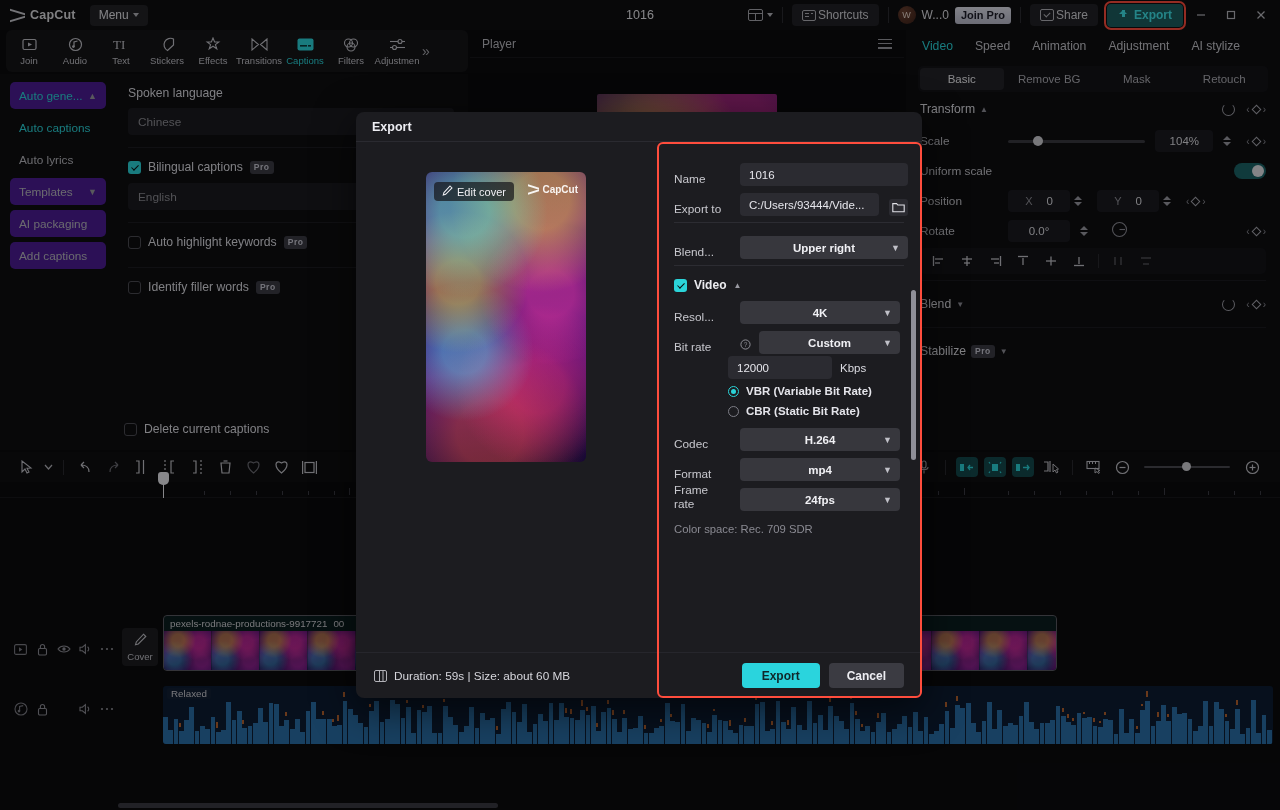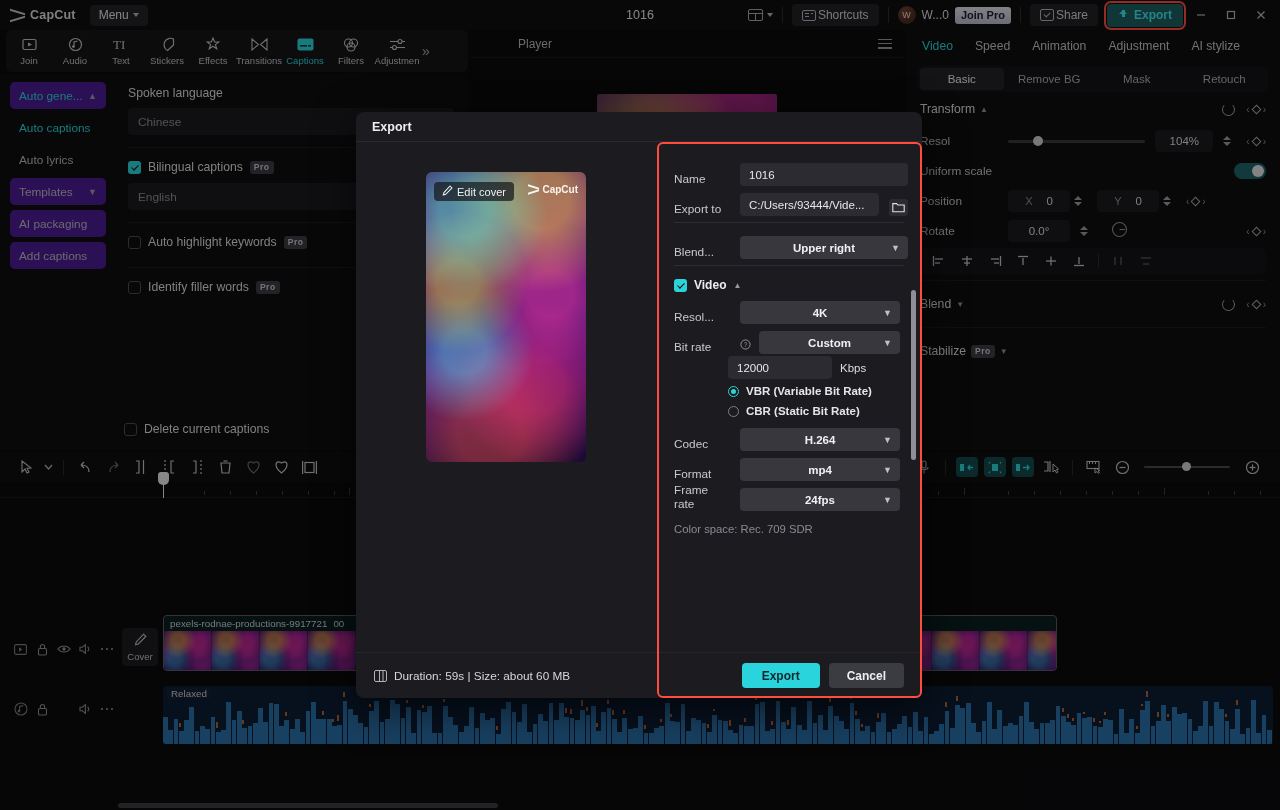--- a/index.html
+++ b/index.html
@@ -125,21 +125,21 @@
   .probadge {
     height: 13px; padding: 0 4px; border-radius: 3px; background: #3b3b44;
     font-size: 8.5px; font-weight: bold; color: #c7c7d2; letter-spacing: .5px;
     display: inline-flex; align-items: center;
   }
   .del-row { display: flex; align-items: center; gap: 7px; position: absolute; left: 124px; bottom: 14px; }
 
   
   .player { position: absolute; top: 30px; left: 470px; width: 434px; height: 420px; background: #0b0b0d; }
   .player-hd { height: 28px; display: flex; align-items: center; justify-content: space-between; padding: 0 12px; border-bottom: 1px solid #18181b; }
-  .player-hd .t { font-size: 12px; color: #b9b9bf; margin-left: 36px; }
+  .player-hd .t { font-size: 12px; color: #b9b9bf; }
   .ic-ham { width: 14px; height: 10px; display: flex; flex-direction: column; justify-content: space-between; cursor: pointer; }
   .ic-ham i { height: 1.5px; background: #9a9aa0; display: block; }
   .player-stage { position: relative; height: 392px; display: flex; align-items: center; justify-content: center; }
   .neon-video {
     width: 180px; height: 320px; border-radius: 2px;
     background:
       radial-gradient(circle at 26% 19%, rgba(255,220,60,.55) 0 10%, transparent 34%),
       radial-gradient(circle at 76% 12%, rgba(255,60,150,.5) 0 12%, transparent 38%),
       radial-gradient(circle at 18% 56%, rgba(70,230,255,.45) 0 11%, transparent 36%),
       radial-gradient(circle at 82% 62%, rgba(255,40,190,.45) 0 12%, transparent 38%),
@@ -564,21 +564,21 @@
         <span class="sec-ttl">
           <span>Transform</span>
           <span class="cc">▲</span>
         </span>
         <span class="sec-act">
           <span class="ic-reset"></span>
           <span class="kf">‹<i class="dm"></i>›</span>
         </span>
       </div>
       <div class="row">
-        <span class="row-lbl">Resol</span>
+        <span class="row-lbl">Scale</span>
         <span class="slider">
             <i class="kn" style="left:18%"></i>
           </span>
         <span class="numbox">104%</span>
         <span class="stepper">
             <i class="u"></i>
             <i class="d"></i>
           </span>
         <span class="kf">‹<i class="dm"></i>›</span>
       </div>

